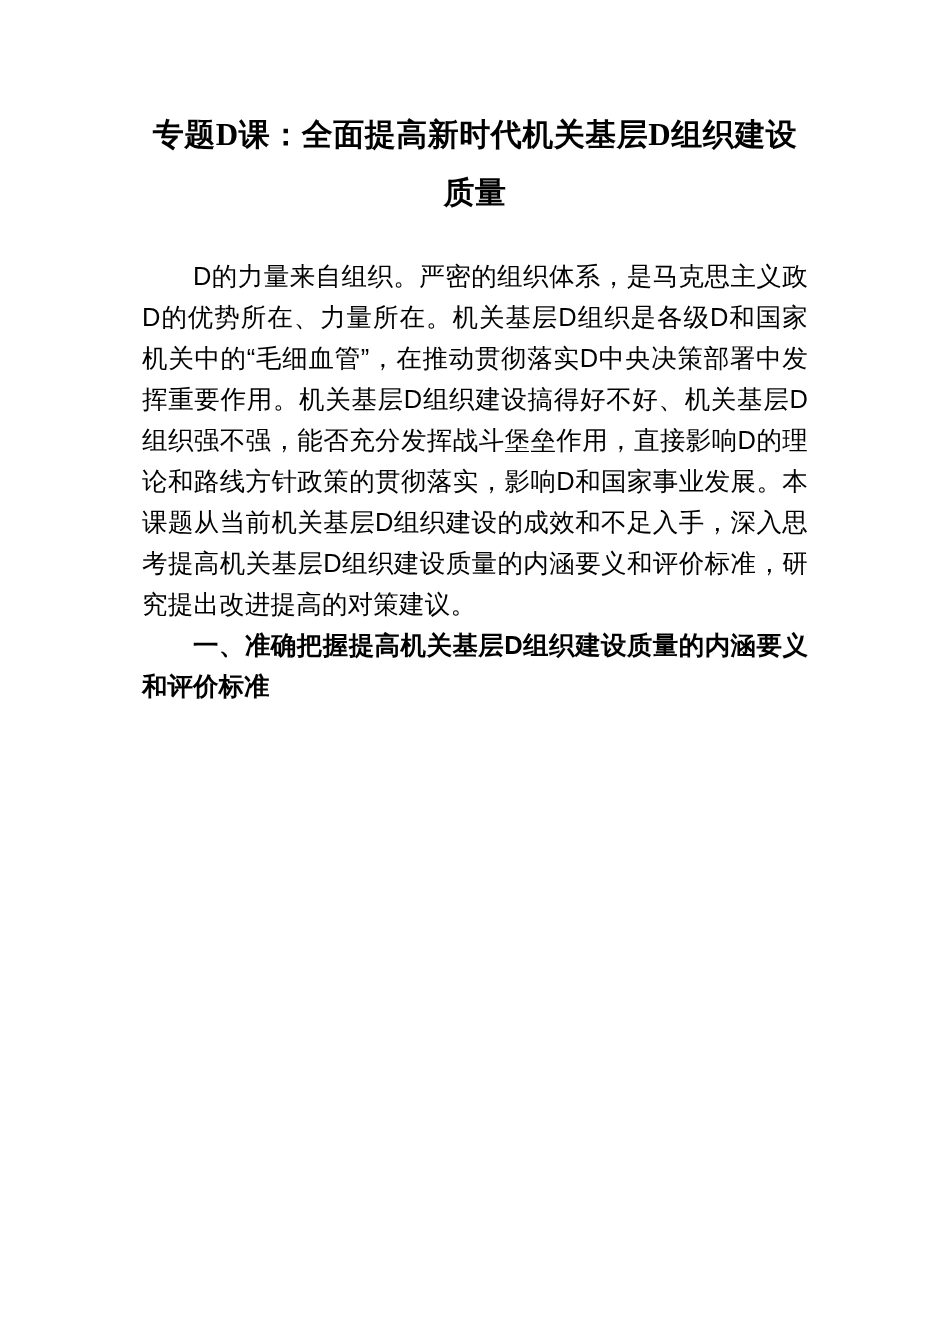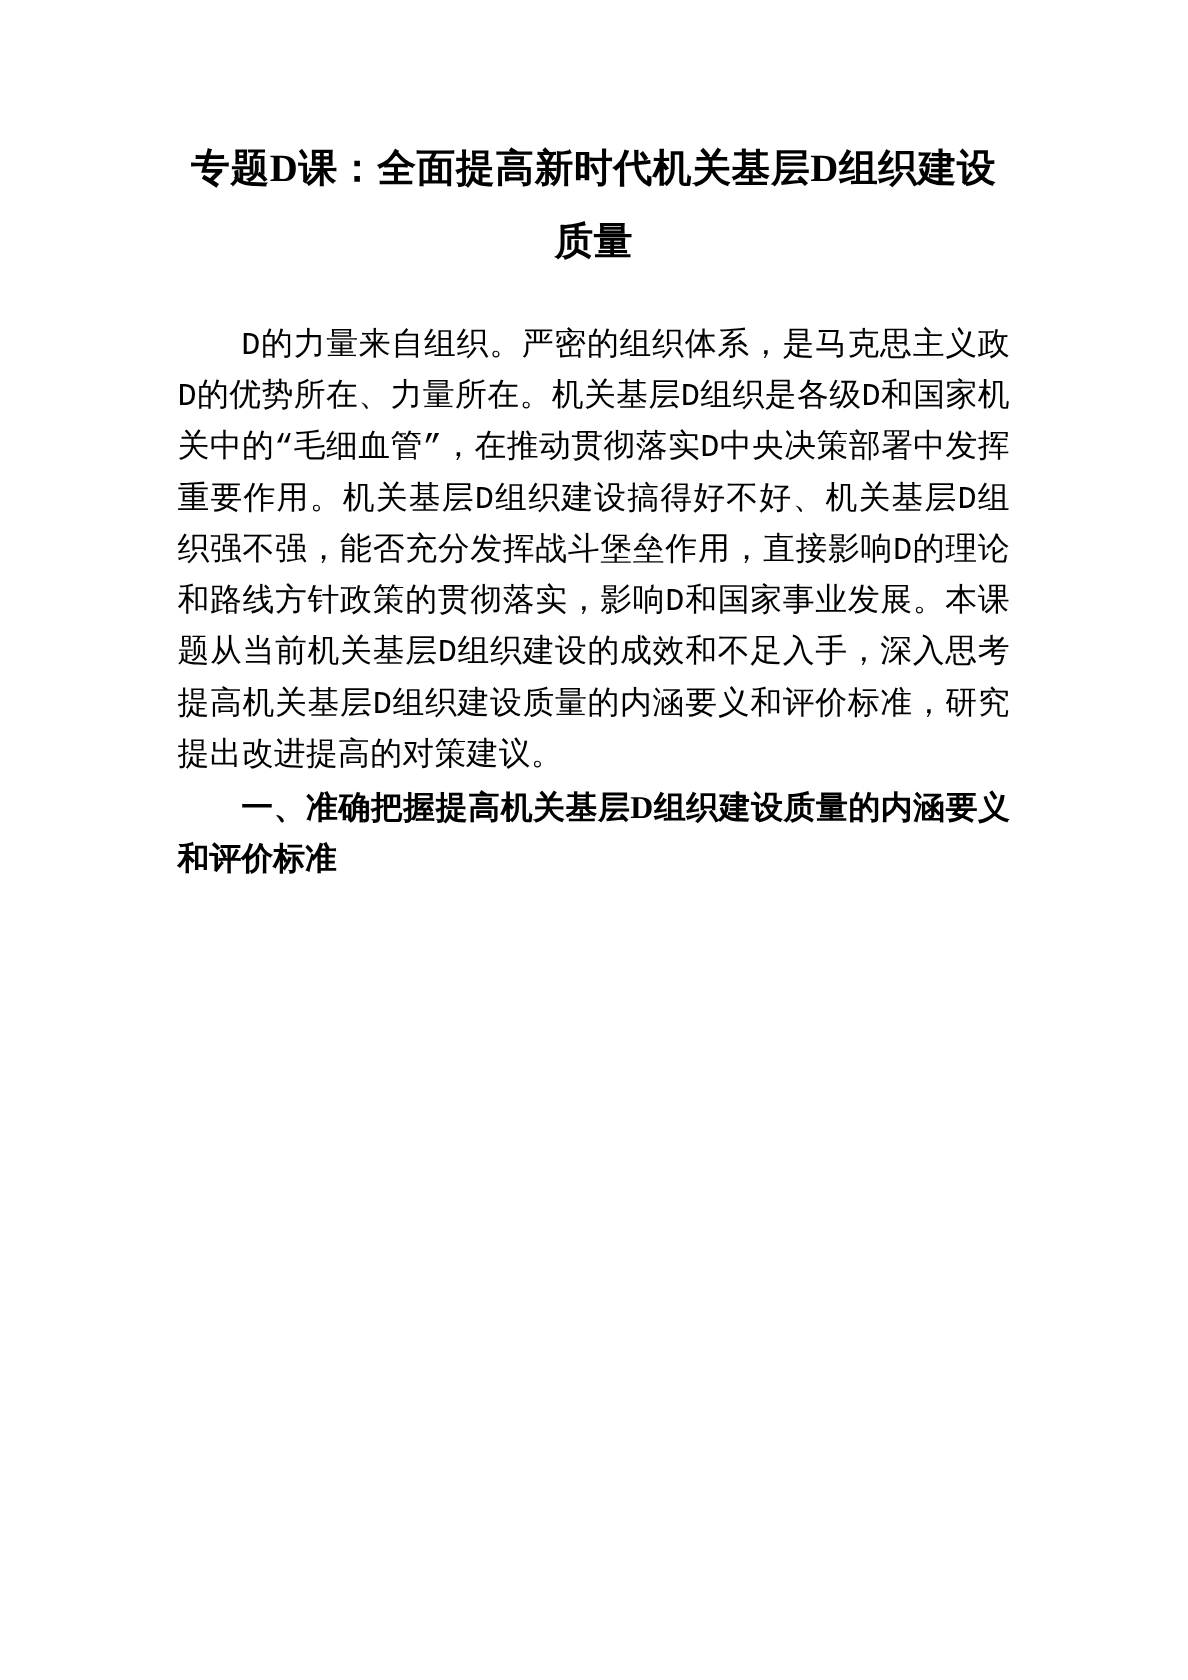--- a/index.html
+++ b/index.html
@@ -36,34 +36,34 @@
     letter-spacing: 0.5px;
     color: #000000;
     white-space: pre-line;
   }
   
   .body-block {
     margin-top: 34px;
   }
   p.para {
     margin: 0;
-    font-family: Liberation Mono, monospace;
+    font-family: Liberation Sans, sans-serif;
     font-size: 25.5px;
     line-height: 41px;
     text-align: justify;
     text-justify: inter-character;
     text-align-last: left;
     text-indent: 51px;
     color: #000000;
     letter-spacing: 0.2px;
     word-break: break-all;
   }
   p.heading {
     margin: 0;
-    font-family: Liberation Serif, serif;
+    font-family: Liberation Sans, sans-serif;
     font-weight: 700;
     font-size: 25.5px;
     line-height: 41px;
     text-align: justify;
     text-align-last: left;
     text-indent: 51px;
     color: #000000;
     word-break: break-all;
   }
 </style>

